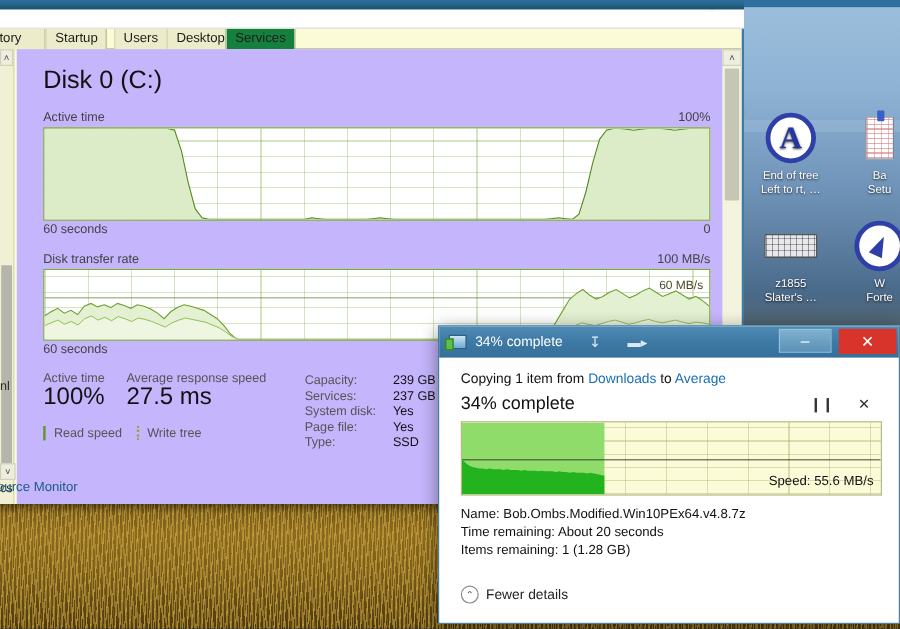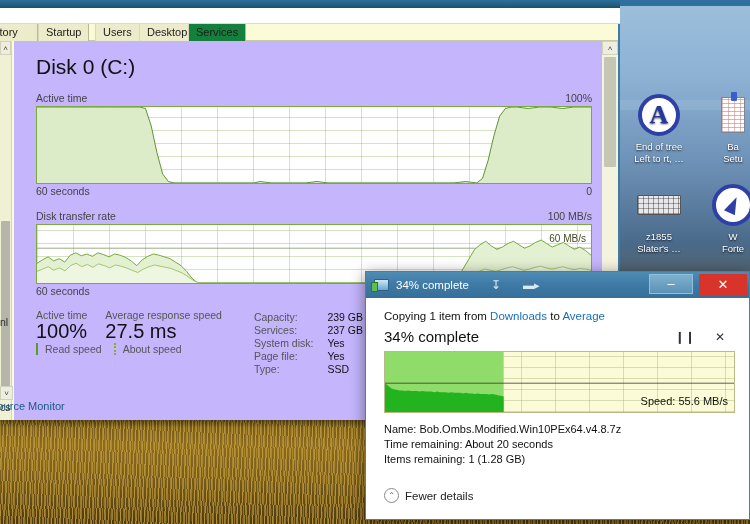--- a/index.html
+++ b/index.html
@@ -186,21 +186,21 @@
   .g-foot { display: flex; justify-content: space-between; font-size: 10.5px; color: #444; margin-top: 1px; }
   .g-inlabel {
     position: absolute; right: 5px; top: 8px; font-size: 10px; color: #4a4a2a;
   }
 
   
   .stats { display: flex; margin-top: 12px; }
   .stat-col { margin-right: 18px; }
   .s-lab { font-size: 10.5px; color: #555; }
   .s-val { font-size: 20px; color: #111; margin-top: -1px; }
-  .s-sub { display: flex; }
+  .s-sub { margin-top: 12px; display: flex; }
   .s-item { padding-left: 7px; margin-right: 12px; }
   .s-item.read { border-left: 2px solid #5a9a2a; }
   .s-item.write { border-left: 2px dotted #8aaa3a; }
   .s-item .s-lab { font-size: 10.5px; }
   .s-item .s-val { font-size: 19px; }
 
   .info-grid {
     margin-left: 14px; display: grid;
     grid-template-columns: auto auto; column-gap: 14px; row-gap: 1px;
     font-size: 10.5px; color: #111; align-content: start; padding-top: 2px;
@@ -401,21 +401,21 @@
               <div class="stat-col">
                 <div class="s-lab">Average response speed</div>
                 <div class="s-val">27.5 ms</div>
               </div>
             </div>
             <div class="s-sub">
               <div class="s-item read">
                 <div class="s-lab">Read speed</div>
               </div>
               <div class="s-item write">
-                <div class="s-lab">About speed</div>
+                <div class="s-lab">Write tree</div>
               </div>
             </div>
           </div>
 
           <div class="info-grid">
             <div class="k">Capacity:</div>
             <div>239 GB</div>
             <div class="k">Services:</div>
             <div>237 GB</div>
             <div class="k">System disk:</div>

